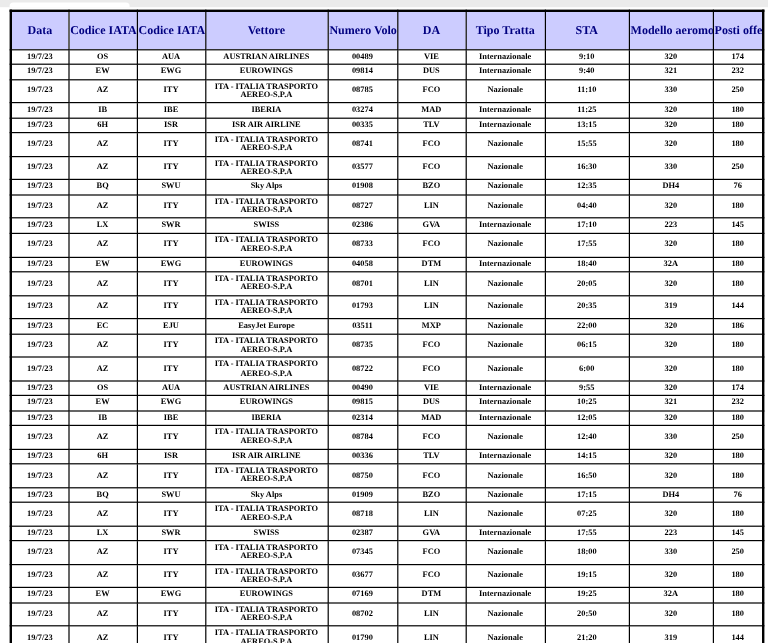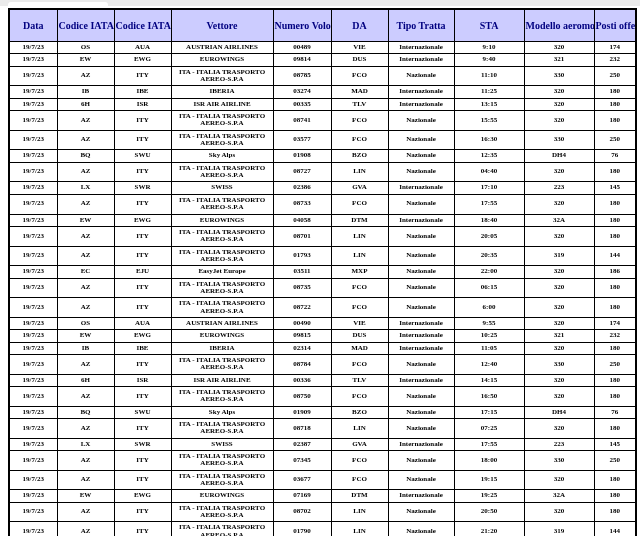--- a/index.html
+++ b/index.html
@@ -322,21 +322,21 @@
         <td>232</td>
       </tr>
       <tr>
         <td>19/7/23</td>
         <td>IB</td>
         <td>IBE</td>
         <td>IBERIA</td>
         <td>02314</td>
         <td>MAD</td>
         <td>Internazionale</td>
-        <td>11:05</td>
+        <td>12:05</td>
         <td>320</td>
         <td>180</td>
       </tr>
       <tr>
         <td>19/7/23</td>
         <td>AZ</td>
         <td>ITY</td>
         <td>ITA - ITALIA TRASPORTO AEREO-S.P.A</td>
         <td>08784</td>
         <td>FCO</td>

